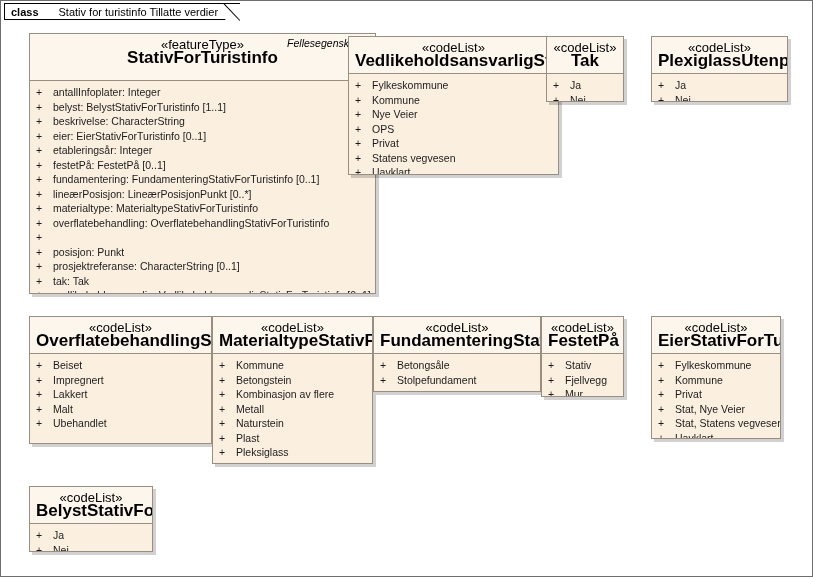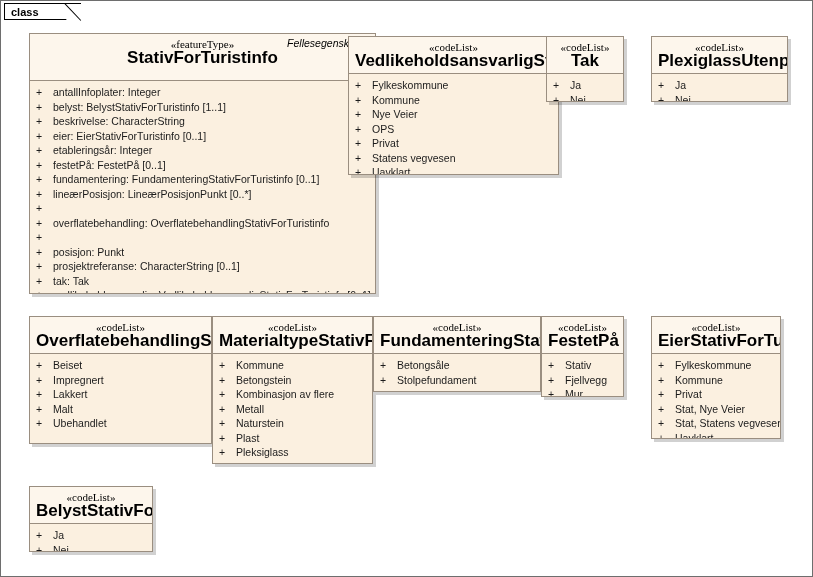--- a/index.html
+++ b/index.html
@@ -88,25 +88,24 @@
   .uml .hdr .corner {
     position: absolute;
     right: 5px;
     top: 3px;
     font-style: italic;
     font-size: 10.5px;
     color: #000000;
     white-space: nowrap;
   }
   .uml .stereo {
-    font-size: 11px;
+    font-size: 13px;
     color: #000000;
     line-height: 13px;
     white-space: nowrap;
-    font-family: Liberation Serif, serif;
   }
   .uml .cname {
     font-size: 17px;
     font-weight: bold;
     color: #000000;
     line-height: 14px;
     white-space: nowrap;
   }
   .uml .body {
     padding: 4px 0 5px 0;
@@ -143,20 +142,21 @@
 
   #box-belyst      { left: 28px;  top: 485px; width: 124px; height: 66px;  z-index: 5; }
 </style>
 </head>
 <body>
 
 <div id="canvas">
 
   <div id="title-tab">
     <span class="kw">class</span>
+    <span>Stativ for turistinfo Tillatte verdier</span>
     <span class="slant"></span>
   </div>
 
   <div class="uml" id="box-stativ">
     <div class="hdr">
       <div class="corner">Fellesegenskaper</div>
       <div class="stereo">«featureType»</div>
       <div class="cname">StativForTuristinfo</div>
     </div>
     <div class="body">
@@ -187,20 +187,21 @@
       <div class="attr">
           <span class="vis">+</span>
           <span class="txt">fundamentering: FundamenteringStativForTuristinfo [0..1]</span>
         </div>
       <div class="attr">
           <span class="vis">+</span>
           <span class="txt">lineærPosisjon: LineærPosisjonPunkt [0..*]</span>
         </div>
       <div class="attr">
           <span class="vis">+</span>
+          <span class="txt">materialtype: MaterialtypeStativForTuristinfo</span>
         </div>
       <div class="attr">
           <span class="vis">+</span>
           <span class="txt">overflatebehandling: OverflatebehandlingStativForTuristinfo</span>
         </div>
       <div class="attr">
           <span class="vis">+</span>
         </div>
       <div class="attr">
           <span class="vis">+</span>

